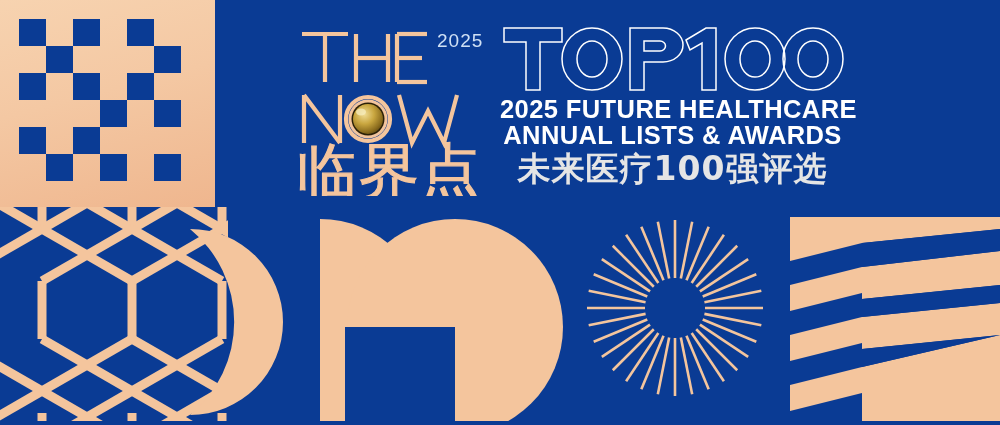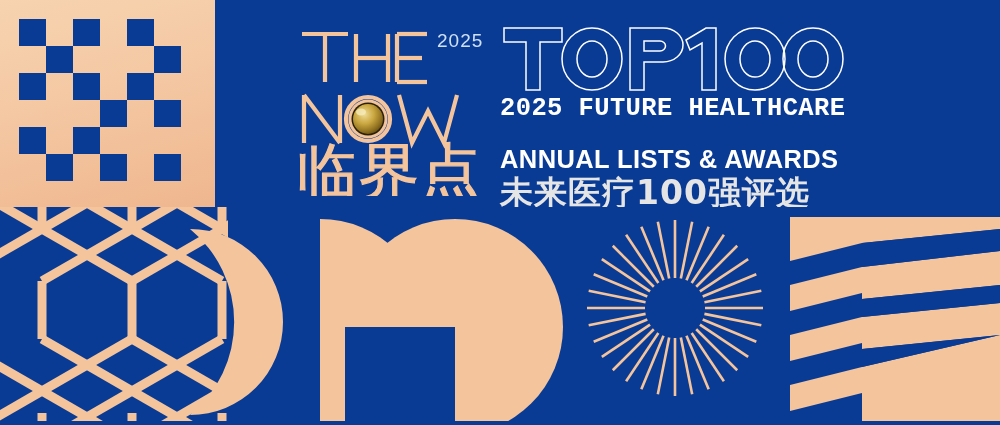--- a/index.html
+++ b/index.html
@@ -2,20 +2,21 @@
 <html><head>
 <meta charset="utf-8">
 <title>THE NOW 2025 TOP100 Banner</title>
 <style>
   html,body{margin:0;padding:0;background:#0a3b94;}
   *{box-sizing:border-box;}
   #banner{
     position:relative;width:1000px;height:421px;overflow:hidden;
     background:#0a3b94;
     font-family:"Liberation Sans","DejaVu Sans",sans-serif;
+    text-align:center;
   }
   
   #checker-panel{
     position:absolute;left:0;top:0;width:215px;height:207px;
     background:linear-gradient(165deg,#f7d3b0 0%,#f4c8a3 45%,#efb68e 100%);
   }
   #checker-grid{
     position:absolute;left:19px;top:19px;width:162px;height:162px;
     display:grid;grid-template-columns:repeat(6,27px);grid-template-rows:repeat(6,27px);
   }
@@ -27,22 +28,22 @@
   #wordmark{position:absolute;left:296px;top:16px;width:195px;height:180px;}
   #wordmark svg{display:block;}
 
   
   #top100-block{position:absolute;left:500px;top:22px;width:345px;height:170px;}
   #top100-outline{display:block;}
   .award-line{
     color:#ffffff;font-weight:bold;letter-spacing:0.4px;
     white-space:nowrap;line-height:1.02;
   }
-  #award-line-1{font-size:25.5px;transform:scaleX(1.0);transform-origin:left center;font-family:Liberation Mono, monospace;}
-  #award-line-2{font-size:25.5px;margin-top:24px;}
+  #award-line-1{font-size:25.5px;transform:scaleX(1.0);transform-origin:left center;}
+  #award-line-2{font-size:25.5px;}
   #award-cn{
     color:#e5e5e5;font-weight:bold;font-size:33px;letter-spacing:1px;
     line-height:1.12;margin-top:3px;white-space:nowrap;
     font-family:"DejaVu Sans","Liberation Sans",sans-serif;
   }
 
   
   #bottom-band{position:absolute;left:0;top:207px;width:1000px;height:218px;}
   #bottom-band svg{display:block;}
 

